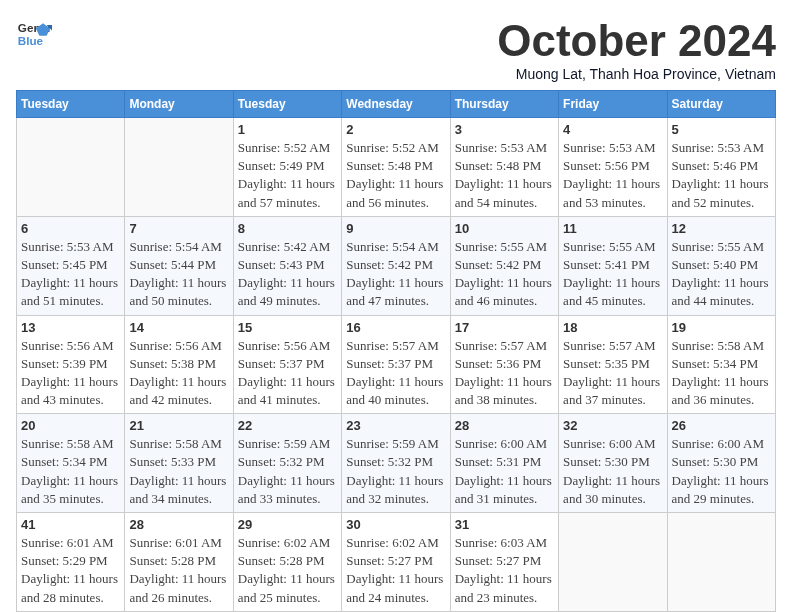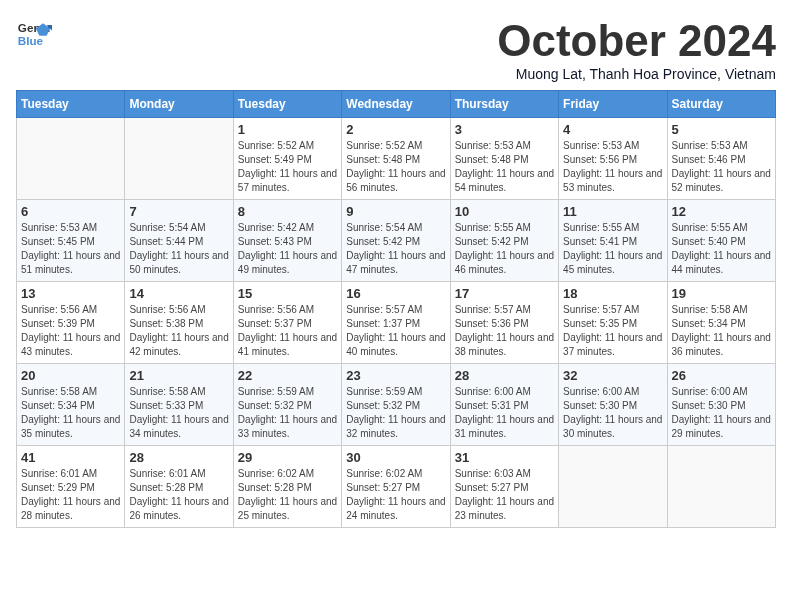--- a/index.html
+++ b/index.html
@@ -63,23 +63,24 @@
       background: #f5f8fd;
     }
     .day-number {
       font-size: 13px;
       font-weight: bold;
       color: #333;
       display: block;
       margin-bottom: 2px;
     }
     .day-info {
-      font-size: 10px;
+      font-size: 13px;
       color: #444;
       line-height: 1.4;
+      font-family: Liberation Serif, serif;
     }
     .empty-cell {
       background: #f9f9f9 !important;
     }
   </style>
 </head>
 <body>
 
 <div class="header-section">
   <div class="logo">
@@ -202,21 +203,21 @@
         </td>
         <td>
           <span class="day-number">15</span>
           <div class="day-info">Sunrise: 5:56 AM
 Sunset: 5:37 PM
 Daylight: 11 hours and 41 minutes.</div>
         </td>
         <td>
           <span class="day-number">16</span>
           <div class="day-info">Sunrise: 5:57 AM
-Sunset: 1:37 PM
+Sunset: 5:37 PM
 Daylight: 11 hours and 40 minutes.</div>
         </td>
         <td>
           <span class="day-number">17</span>
           <div class="day-info">Sunrise: 5:57 AM
 Sunset: 5:36 PM
 Daylight: 11 hours and 38 minutes.</div>
         </td>
         <td>
           <span class="day-number">18</span>

